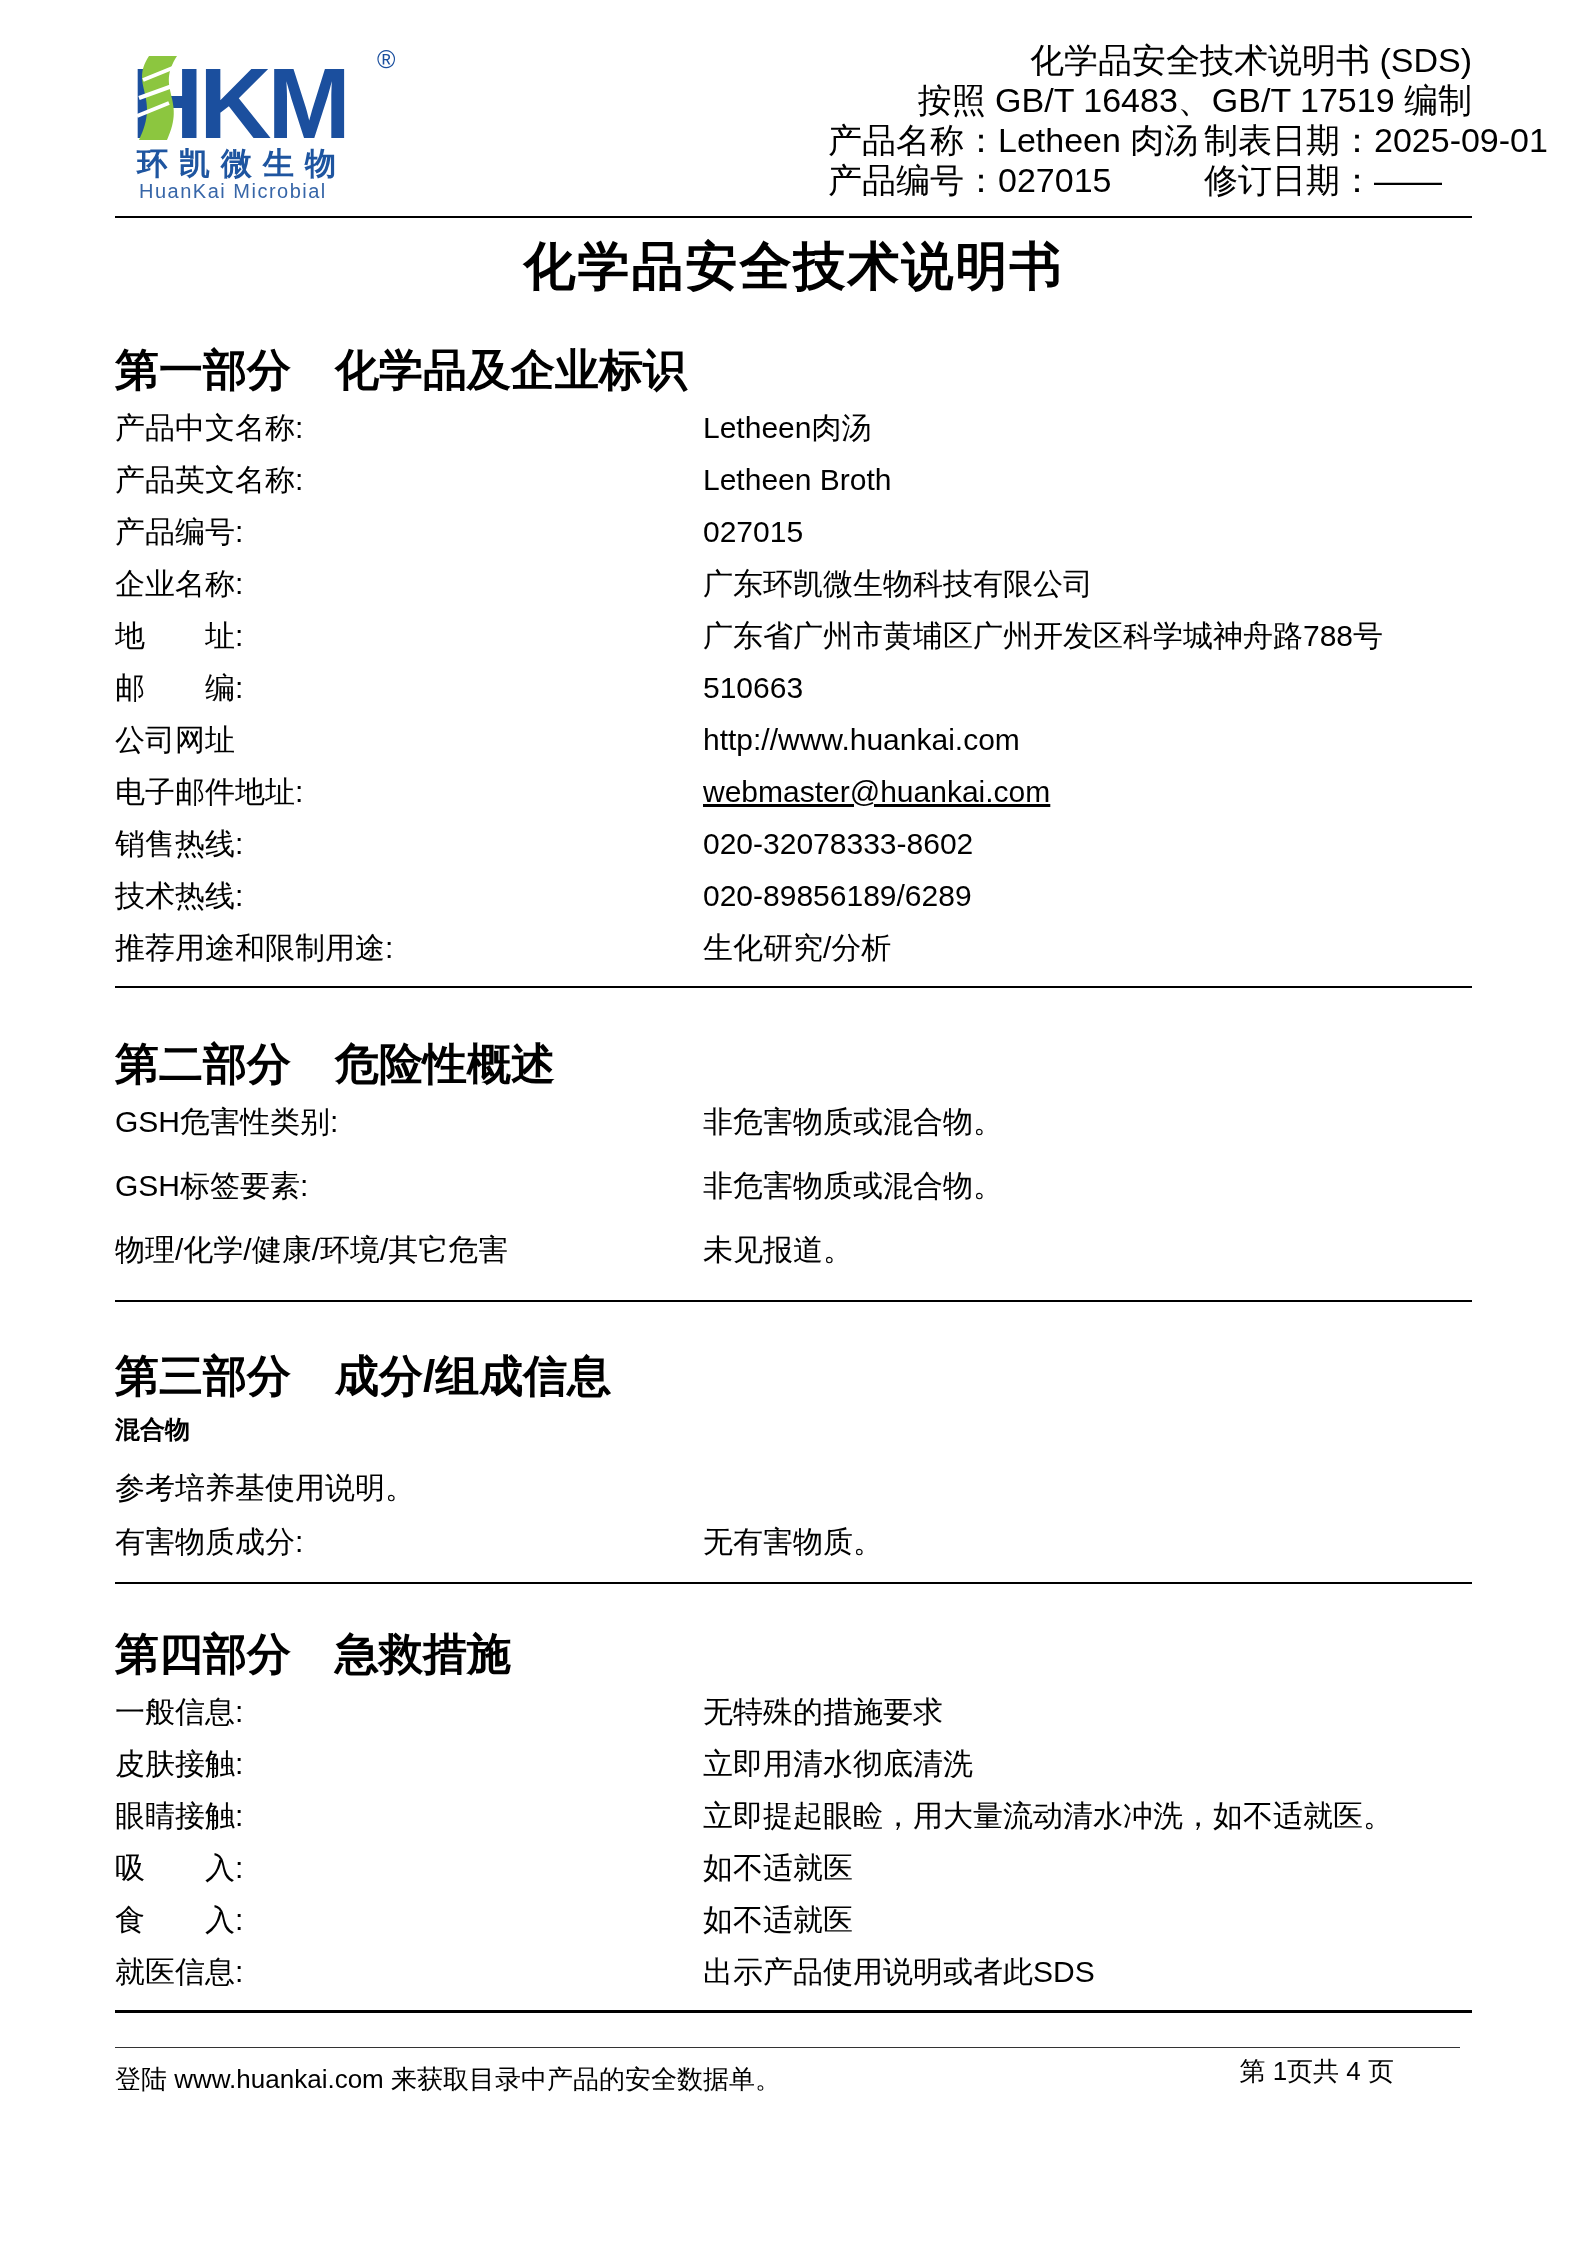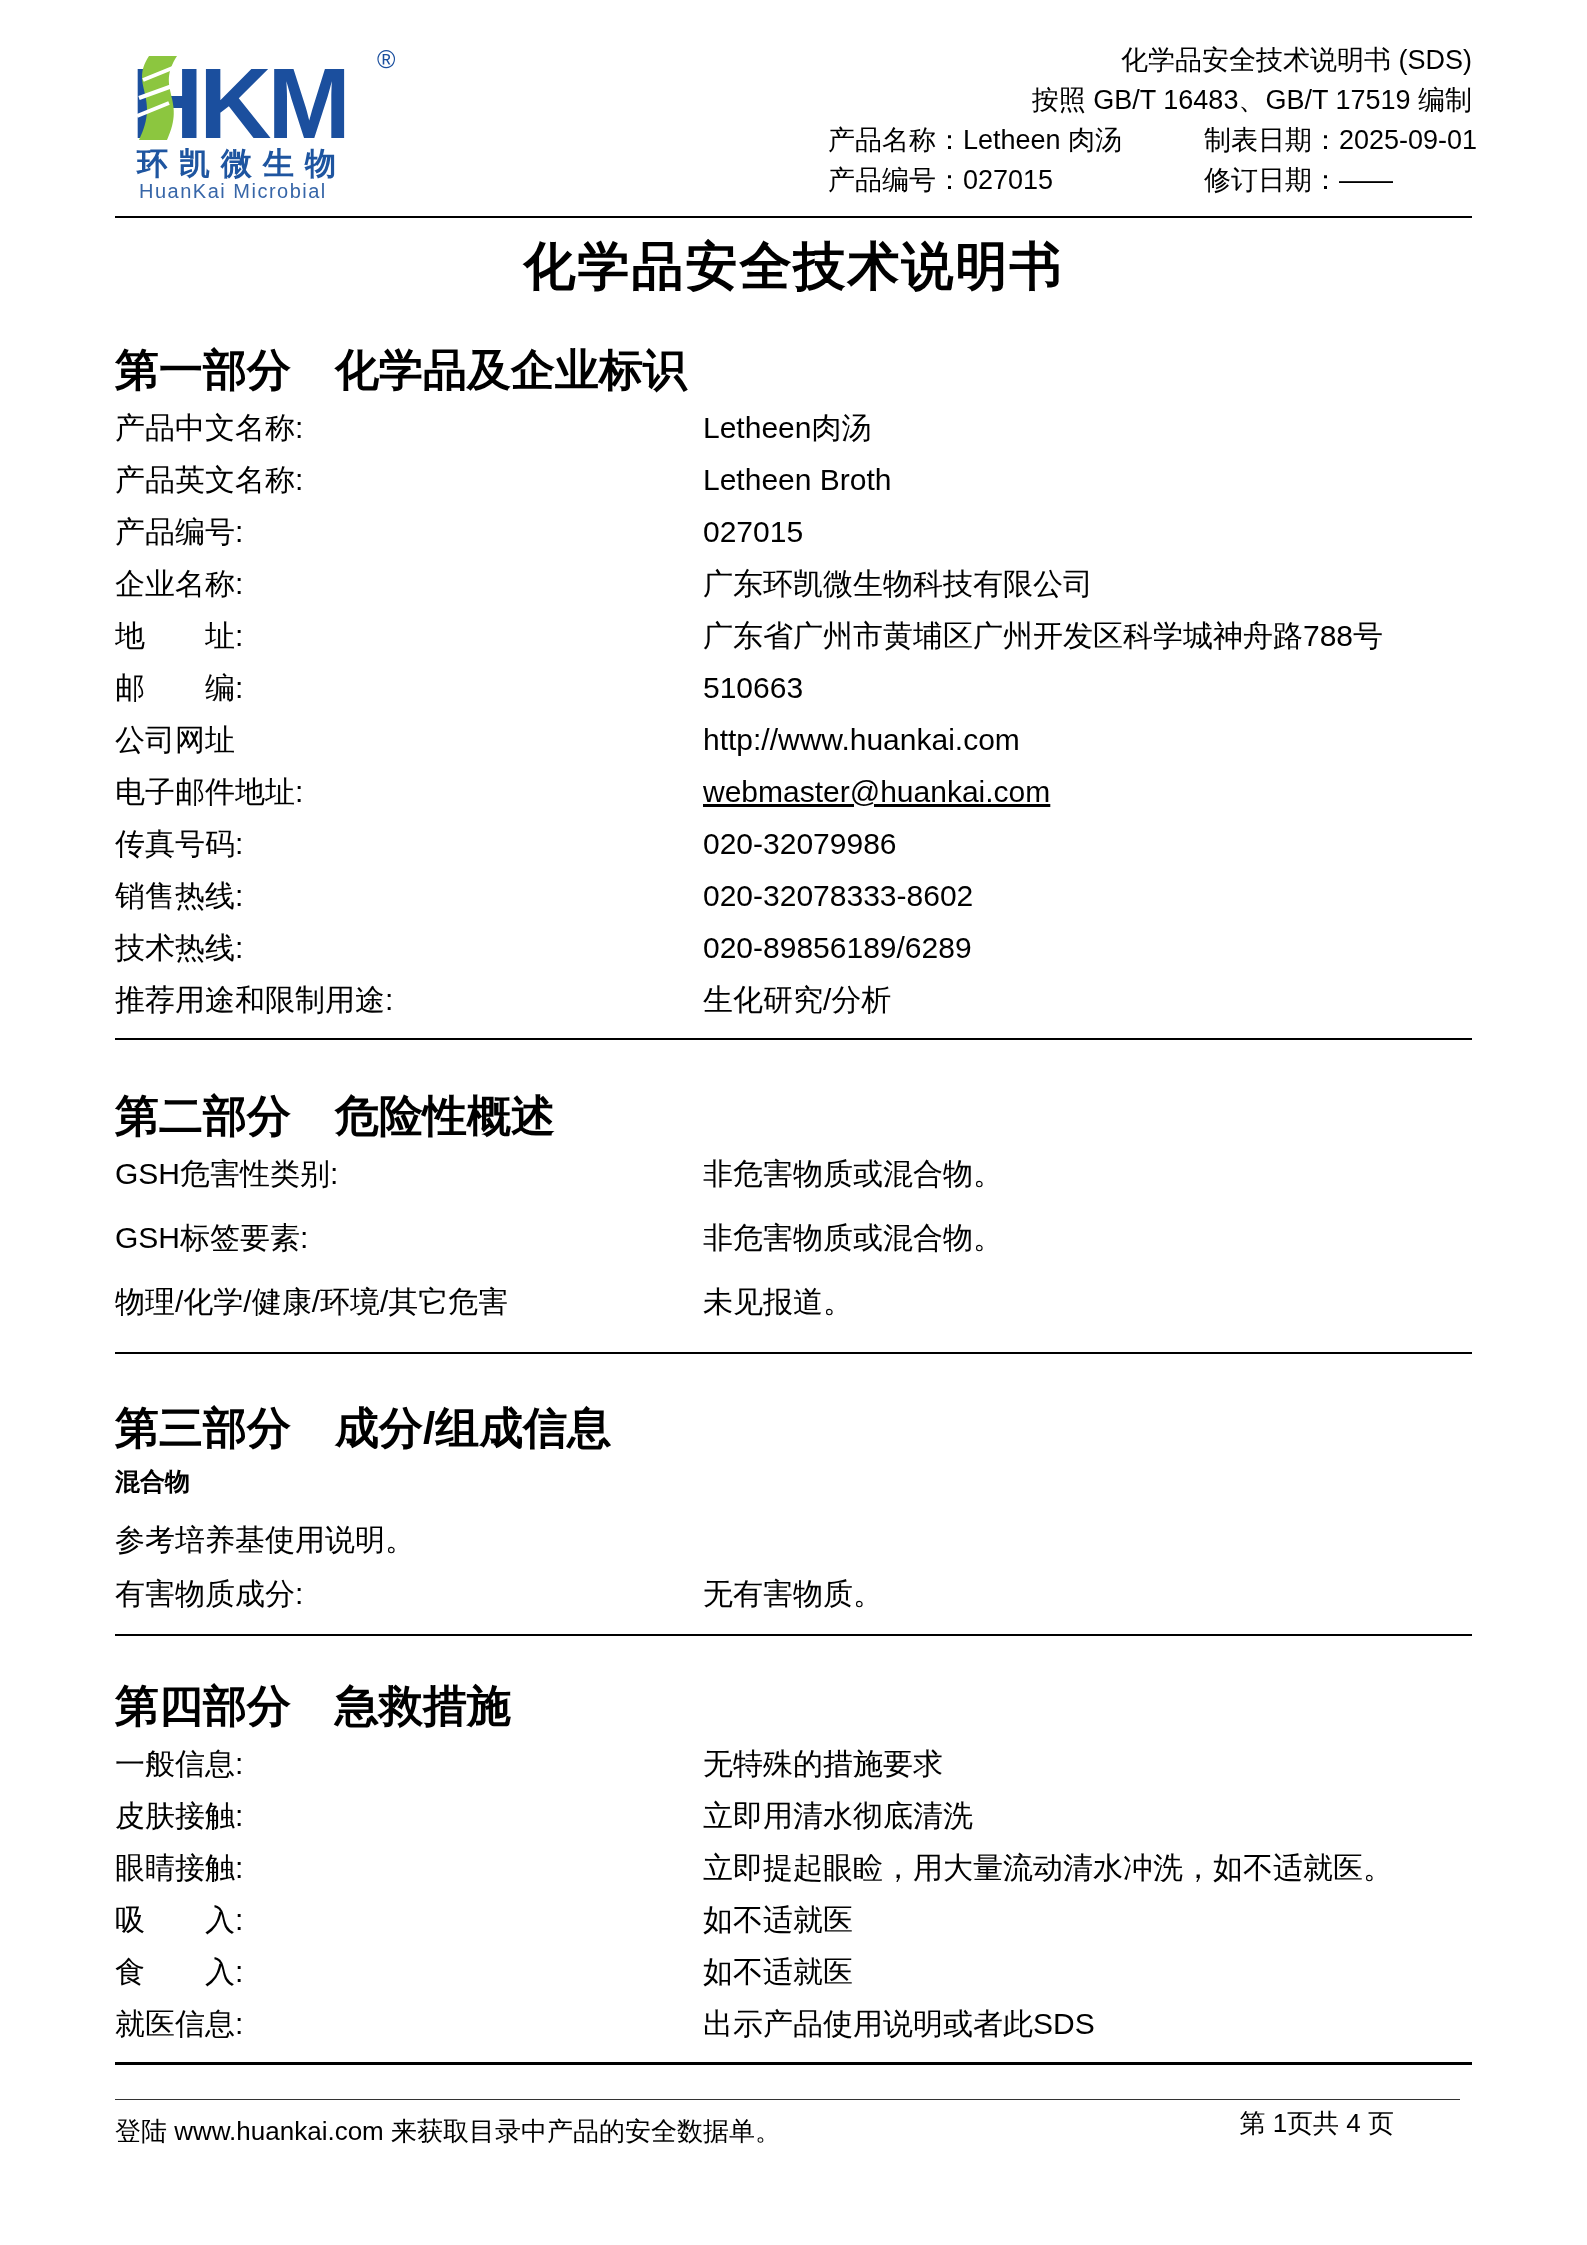--- a/index.html
+++ b/index.html
@@ -5,21 +5,21 @@
   html,body{margin:0;padding:0;background:#888;}
   .page{
     width:1587px;height:2245px;margin:0 auto;background:#ffffff;
     box-sizing:border-box;padding:30px 115px 0 115px;
     font-family:"Liberation Sans","DejaVu Sans",sans-serif;color:#000;
     position:relative;overflow:hidden;
   }
   
   .hdr{display:flex;align-items:flex-start;border-bottom:2px solid #000;padding-bottom:14px;}
   .logo-block{width:420px;flex:none;padding-top:4px;}
-  .hdr-right{margin-left:auto;width:770px;font-size:27px;line-height:40px;padding-top:10px;}
+  .hdr-right{margin-left:auto;width:770px;font-size:34px;line-height:40px;padding-top:10px;}
   .hdr-line{text-align:right;white-space:nowrap;}
   .hdr-grid{display:grid;grid-template-columns:1fr 268px;}
   .hdr-grid .c1{text-align:left;padding-left:126px;white-space:nowrap;}
   .hdr-grid .c2{text-align:left;white-space:nowrap;}
   
   .doc-title{margin-top:16px;text-align:center;font-size:52px;font-weight:bold;line-height:64px;letter-spacing:2px;}
   
   .sec-h{font-size:44px;font-weight:bold;line-height:40px;white-space:pre;}
   .sec1-h{margin-top:52px;}
   .sec2-h{margin-top:56px;}
@@ -106,24 +106,20 @@
       </div>
     <div class="row">
         <div class="lbl">公司网址</div>
         <div class="val">http://www.huankai.com</div>
       </div>
     <div class="row">
         <div class="lbl">电子邮件地址:</div>
         <div class="val u">webmaster@huankai.com</div>
       </div>
     <div class="row">
-        <div class="lbl">传真号码:</div>
-        <div class="val">020-32079986</div>
-      </div>
-    <div class="row">
         <div class="lbl">销售热线:</div>
         <div class="val">020-32078333-8602</div>
       </div>
     <div class="row">
         <div class="lbl">技术热线:</div>
         <div class="val">020-89856189/6289</div>
       </div>
     <div class="row">
         <div class="lbl">推荐用途和限制用途:</div>
         <div class="val">生化研究/分析</div>

